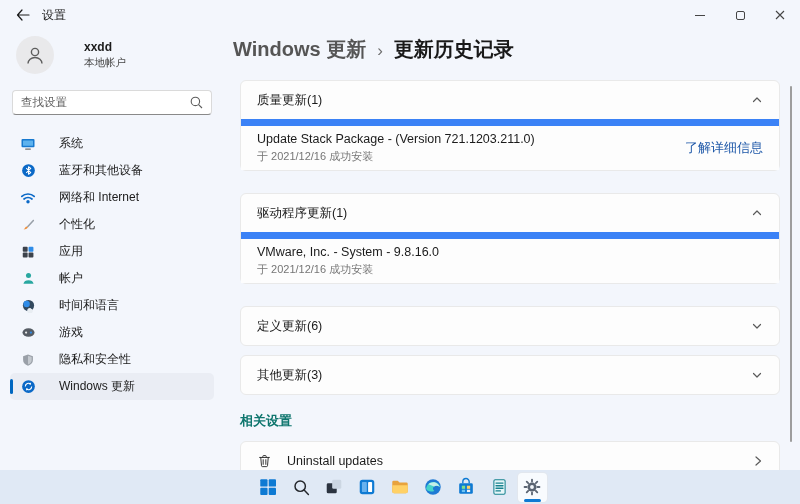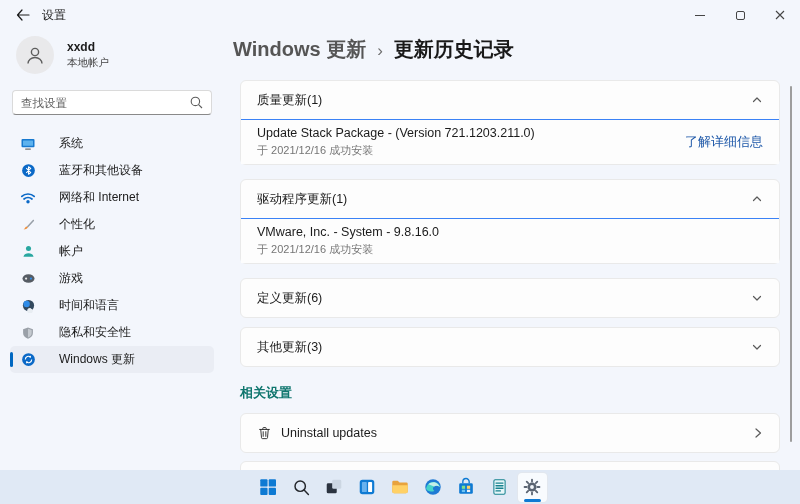--- a/index.html
+++ b/index.html
@@ -14,55 +14,55 @@
   .titlebar { position:absolute; top:0; left:0; width:100%; height:30px; display:flex; align-items:center; }
   .back-btn { margin-left:14px; width:18px; height:18px; display:flex; align-items:center; justify-content:center; cursor:pointer; }
   .app-title { margin-left:10px; font-size:12px; color:#1b1b1b; }
   .win-controls { position:absolute; right:0; top:0; height:30px; display:flex; }
   .win-ctl { width:40px; height:30px; display:flex; align-items:center; justify-content:center; cursor:pointer; }
   .ctl-min-glyph { width:10px; height:1px; background:#454545; display:block; }
   .ctl-max-glyph { width:9px; height:9px; border:1px solid #454545; border-radius:2px; display:block; }
 
   
   .sidebar { position:absolute; left:0; top:30px; width:226px; padding:2px 12px 0 10px; }
-  .profile { display:flex; align-items:center; gap:13px; padding:4px 4px 14px 6px; }
+  .profile { display:flex; align-items:center; gap:30px; padding:4px 4px 14px 6px; }
   .avatar { width:38px; height:38px; border-radius:50%; background:#e9e9eb; display:flex; align-items:center; justify-content:center; }
   .profile-name { font-size:12px; font-weight:bold; color:#1b1b1b; }
   .profile-type { font-size:10.5px; color:#454545; margin-top:2px; }
 
   .search-box { position:relative; height:25px; background:#fff; border:1px solid #dadada; border-bottom:1px solid #898989; border-radius:4px; display:flex; align-items:center; padding:0 8px; margin:2px 2px 0 2px; }
-  .search-box input { border:none; outline:none; flex:1; font-size:11.5px; color:#333; background:transparent; font-family:Liberation Serif, serif; }
+  .search-box input { border:none; outline:none; flex:1; font-size:11.5px; color:#333; background:transparent; font-family:Liberation Mono, monospace; }
   .search-box input::placeholder { color:#5f5f5f; opacity:1; }
 
   .nav { margin-top:15px; display:flex; flex-direction:column; }
   .nav-item { position:relative; height:27px; display:flex; align-items:center; gap:23px; padding:0 10px; border-radius:5px; font-size:12px; color:#1b1b1b; cursor:pointer; }
   .nav-item .ic { width:16px; height:16px; display:flex; align-items:center; justify-content:center; }
   .nav-item.selected { background:#eaedf4; }
   .nav-item.selected::before { content:""; position:absolute; left:0; top:6px; width:3px; height:15px; border-radius:2px; background:#0067c0; }
 
   
   .breadcrumb { position:absolute; left:233px; top:36px; font-size:20px; font-weight:600; display:flex; align-items:center; }
   .crumb-root { color:#555555; }
   .crumb-sep { color:#707070; margin:0 11px; font-size:17px; font-weight:400; padding-top:2px; }
   .crumb-cur { color:#191919; }
 
   .content { position:absolute; left:240px; top:80px; width:540px; }
   .card { background:#fdfdfd; border:1px solid #e9e9e9; border-radius:6px; }
   .group-header { height:38px; display:flex; align-items:center; padding:0 16px; font-size:12.5px; color:#1b1b1b; cursor:pointer; }
   .chev { margin-left:auto; display:flex; }
-  .group-item { border-top:1px solid #3b82f6; padding:6px 16px; display:flex; align-items:center; min-height:41px; background:#fdfdfd; }
+  .group-item { border-top:7px solid #3b82f6; padding:6px 16px; display:flex; align-items:center; min-height:41px; background:#fdfdfd; }
   .item-text { display:flex; flex-direction:column; }
   .item-title { font-size:12.5px; color:#1b1b1b; }
   .item-sub { font-size:11px; color:#757575; margin-top:3px; }
   .item-link { margin-left:auto; font-size:13px; color:#1d57a8; cursor:pointer; white-space:nowrap; }
-  .mb6 { margin-bottom:14px; }
+  .mb6 { margin-bottom:22px; }
   .mb8 { margin-bottom:8px; }
 
   .related-heading { margin:17px 0 11px 0; font-size:13px; font-weight:600; color:#0f766e; }
-  .setting-card { height:40px; display:flex; align-items:center; gap:9px; padding:0 16px; margin-bottom:8px; cursor:pointer; }
+  .setting-card { height:40px; display:flex; align-items:center; gap:15px; padding:0 16px; margin-bottom:8px; cursor:pointer; }
   .setting-label { font-size:12.5px; color:#1b1b1b; }
   .chev-right { margin-left:auto; display:flex; }
 
   .scrollbar { position:absolute; right:8px; top:86px; width:2px; height:356px; background:#9d9d9d; border-radius:1px; }
 
   
   .taskbar { position:absolute; left:0; bottom:0; width:800px; height:34px; background:#e0e9f5; display:flex; align-items:center; justify-content:center; gap:4px; }
   .tb-icon { width:29px; height:29px; display:flex; align-items:center; justify-content:center; border-radius:4px; position:relative; cursor:pointer; }
   .tb-icon.active { background:#f8fbfe; box-shadow:0 0 0 1px #e2e7ee; }
   .tb-icon.active::after { content:""; position:absolute; bottom:0; left:6px; width:17px; height:3px; background:#0e7ad3; border-radius:2px; }
@@ -150,47 +150,58 @@
         <span class="ic">
             <svg width="15" height="15" viewBox="0 0 16 16">
               <path d="M6.2 10.2 L12.6 3.2 c.7-.8 1.9.3 1.2 1.1 L7.4 11.2 Z" fill="#98a0a8"></path>
               <path d="M6.2 10.2 L7.4 11.2 C6.4 12.6 4.8 13.2 2.8 13.2 C4 12.4 4.4 11.6 4.8 10.6 Z" fill="#ef8f3a"></path>
             </svg>
           </span>
         <span>个性化</span>
       </div>
       <div class="nav-item">
         <span class="ic">
+            <svg width="14" height="14" viewBox="0 0 16 16">
+              <rect x="2" y="2" width="5.6" height="5.6" rx="1" fill="#3c424b"></rect>
+              <rect x="8.6" y="2" width="5.6" height="5.6" rx="1" fill="#2f8ce8"></rect>
+              <rect x="2" y="8.6" width="5.6" height="5.6" rx="1" fill="#3c424b"></rect>
+              <rect x="8.6" y="8.6" width="5.6" height="5.6" rx="1" fill="#3c424b"></rect>
+            </svg>
+          </span>
+        <span>应用</span>
+      </div>
+      <div class="nav-item">
+        <span class="ic">
             <svg width="15" height="15" viewBox="0 0 16 16">
               <circle cx="8" cy="4.8" r="2.7" fill="#28a7a0"></circle>
               <path d="M2.6 13.6 a5.5 4.6 0 0 1 10.8 0 Z" fill="#28a7a0"></path>
             </svg>
           </span>
         <span>帐户</span>
-      </div>
-      <div class="nav-item">
-        <span class="ic">
-            <svg width="15" height="15" viewBox="0 0 16 16">
-              <ellipse cx="8" cy="8" rx="6.4" ry="4.6" fill="#565c64"></ellipse>
-              <circle cx="5.4" cy="8" r="1.2" fill="#e8e8e8"></circle>
-              <circle cx="10.6" cy="8" r="1.2" fill="#2f8ce8"></circle>
-            </svg>
-          </span>
-        <span>游戏</span>
       </div>
       <div class="nav-item">
         <span class="ic">
             <svg width="15" height="15" viewBox="0 0 16 16">
               <circle cx="8" cy="8" r="6" fill="#33495e"></circle>
               <circle cx="6" cy="6.4" r="3.4" fill="#2f8ce8"></circle>
               <path d="M9.6 10.6 a3 3 0 1 0 .01 0 Z" fill="#e8edf2"></path>
               <path d="M10.8 9 V10.9 L12.2 11.7" stroke="#33495e" stroke-width="1" fill="none"></path>
             </svg>
           </span>
         <span>时间和语言</span>
+      </div>
+      <div class="nav-item">
+        <span class="ic">
+            <svg width="15" height="15" viewBox="0 0 16 16">
+              <ellipse cx="8" cy="8" rx="6.4" ry="4.6" fill="#565c64"></ellipse>
+              <circle cx="5.4" cy="8" r="1.2" fill="#e8e8e8"></circle>
+              <circle cx="10.6" cy="8" r="1.2" fill="#2f8ce8"></circle>
+            </svg>
+          </span>
+        <span>游戏</span>
       </div>
       <div class="nav-item">
         <span class="ic">
             <svg width="14" height="14" viewBox="0 0 16 16">
               <path d="M8 1.6 L13.6 3.6 V8 C13.6 11.2 11.4 13.4 8 14.6 C4.6 13.4 2.4 11.2 2.4 8 V3.6 Z" fill="#9aa0a8"></path>
               <path d="M8 3.2 L12.2 4.7 V8 C12.2 10.4 10.6 12.2 8 13.2 Z" fill="#c4c9cf"></path>
             </svg>
           </span>
         <span>隐私和安全性</span>
       </div>

